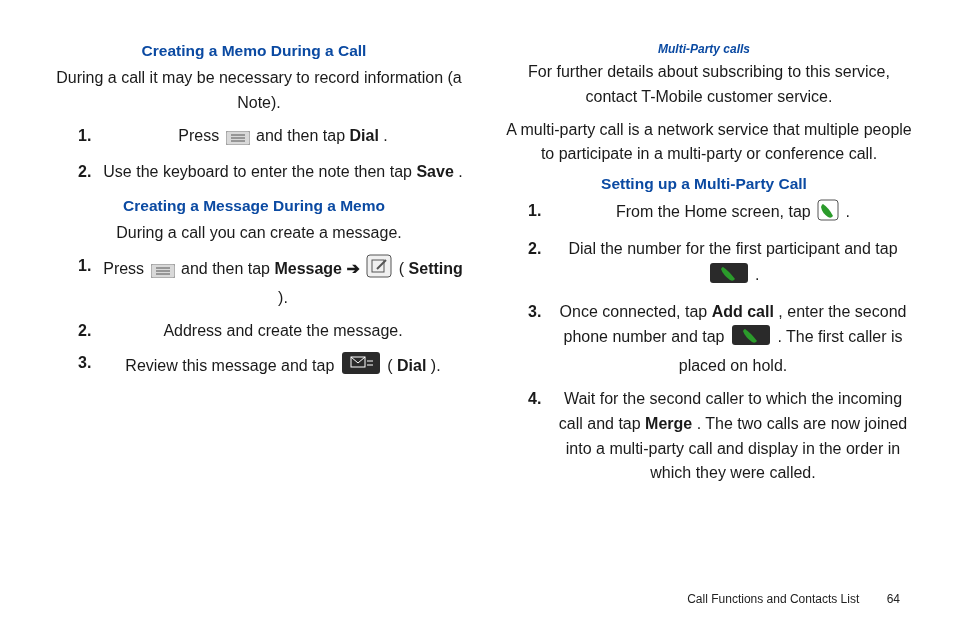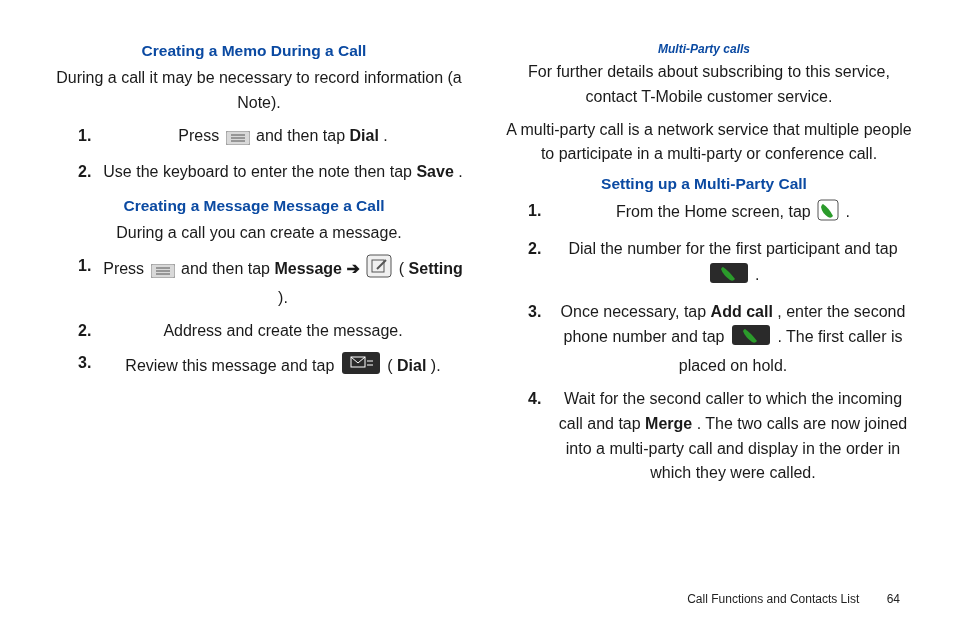--- a/index.html
+++ b/index.html
@@ -102,21 +102,21 @@
         <b>Dial</b>
         <span>.</span>
       </li>
       <li>
         <span>Use the keyboard to enter the note then tap </span>
         <b>Save</b>
         <span>.</span>
       </li>
     </ol>
 
-    <div class="heading-blue">Creating a Message Message a Call</div>
+    <div class="heading-blue">Creating a Message During a Memo</div>
     <p>During a call you can create a message.</p>
 
     <ol>
       <li>
         <span>Press </span>
         <span class="icon">
           <svg width="24" height="14">
               <rect x="0" y="0" width="24" height="14" rx="2" fill="#d9d9d9" stroke="#888"></rect>
               <line x1="5" y1="4" x2="19" y2="4" stroke="#555"></line>
               <line x1="5" y1="7" x2="19" y2="7" stroke="#555"></line>
@@ -179,21 +179,21 @@
         <span>Dial the number for the first participant and tap </span>
         <span class="icon">
           <svg width="40" height="22">
               <rect x="1" y="1" width="38" height="20" rx="3" fill="#2a2a2a"></rect>
               <path d="M14 5 q6 4 12 12 q-2 3 -5 1 q-7 -5 -9 -11 q1 -2 2 -2z" fill="#2b9b2b"></path>
             </svg>
         </span>
         <span>.</span>
       </li>
       <li>
-        <span>Once necessary, tap </span>
+        <span>Once connected, tap </span>
         <b>Add call</b>
         <span>, enter the second phone number and tap </span>
         <span class="icon">
           <svg width="40" height="22">
               <rect x="1" y="1" width="38" height="20" rx="3" fill="#2a2a2a"></rect>
               <path d="M14 5 q6 4 12 12 q-2 3 -5 1 q-7 -5 -9 -11 q1 -2 2 -2z" fill="#2b9b2b"></path>
             </svg>
         </span>
         <span>. The first caller is placed on hold.</span>
       </li>

